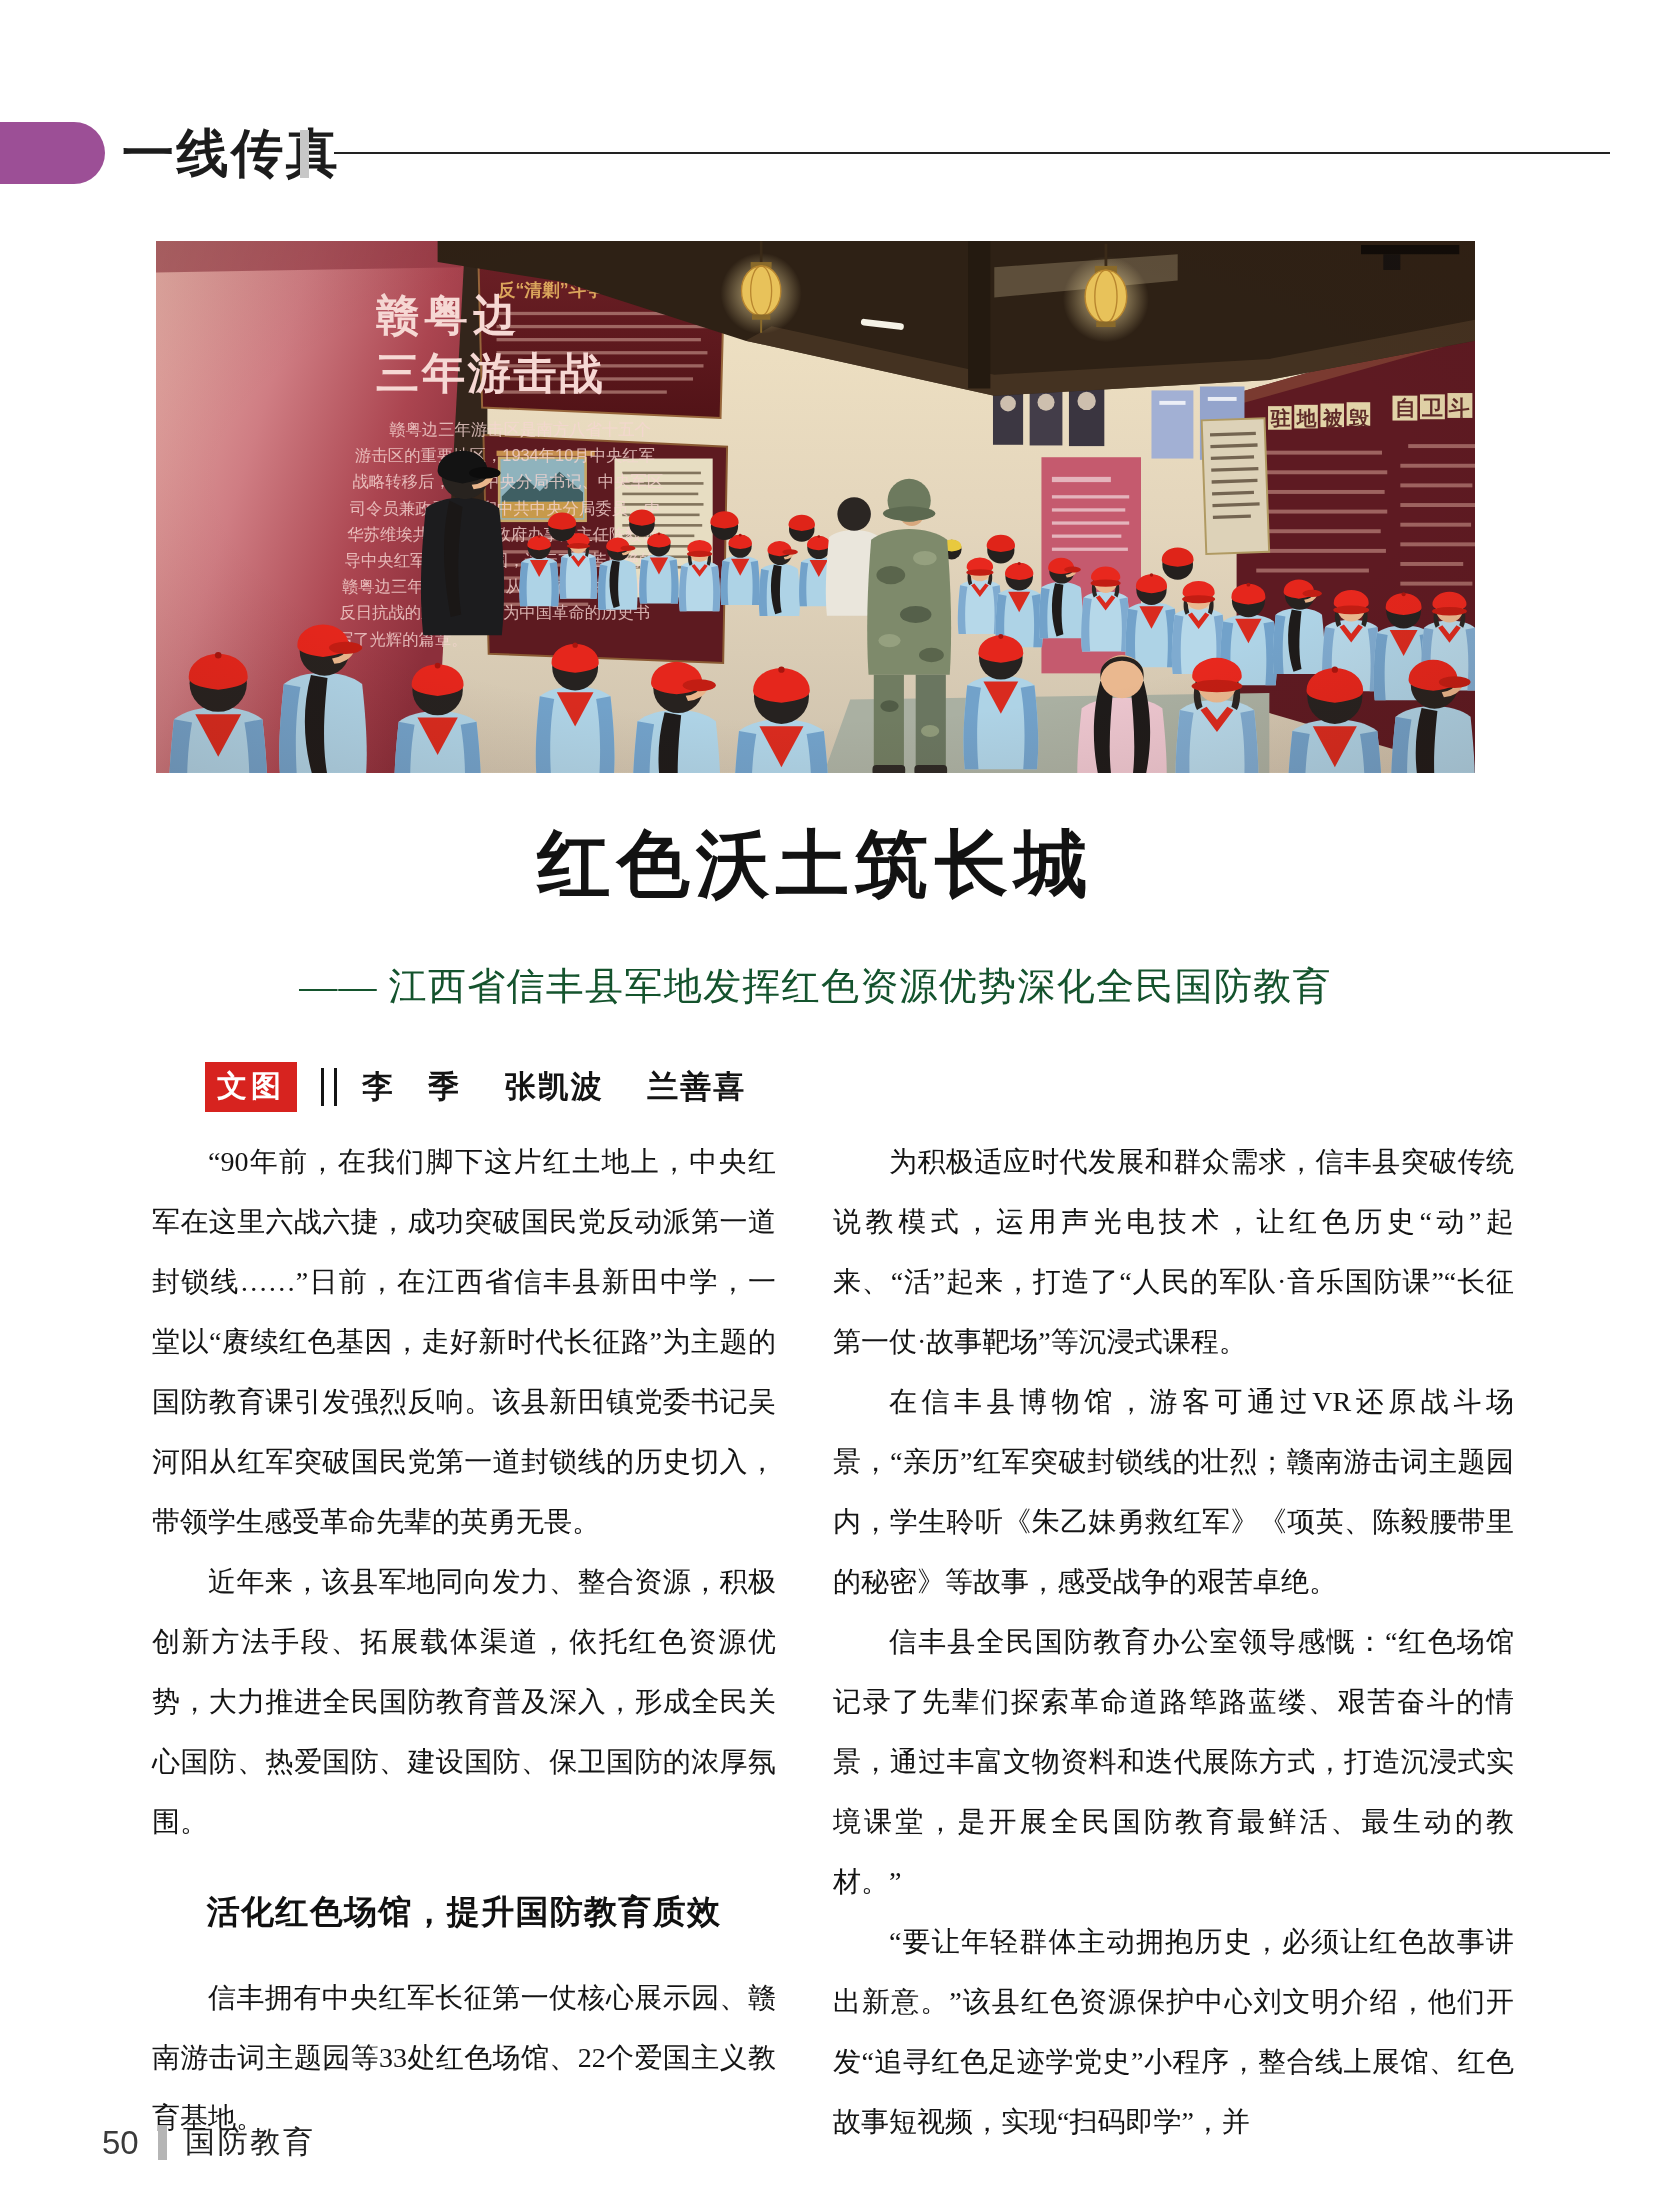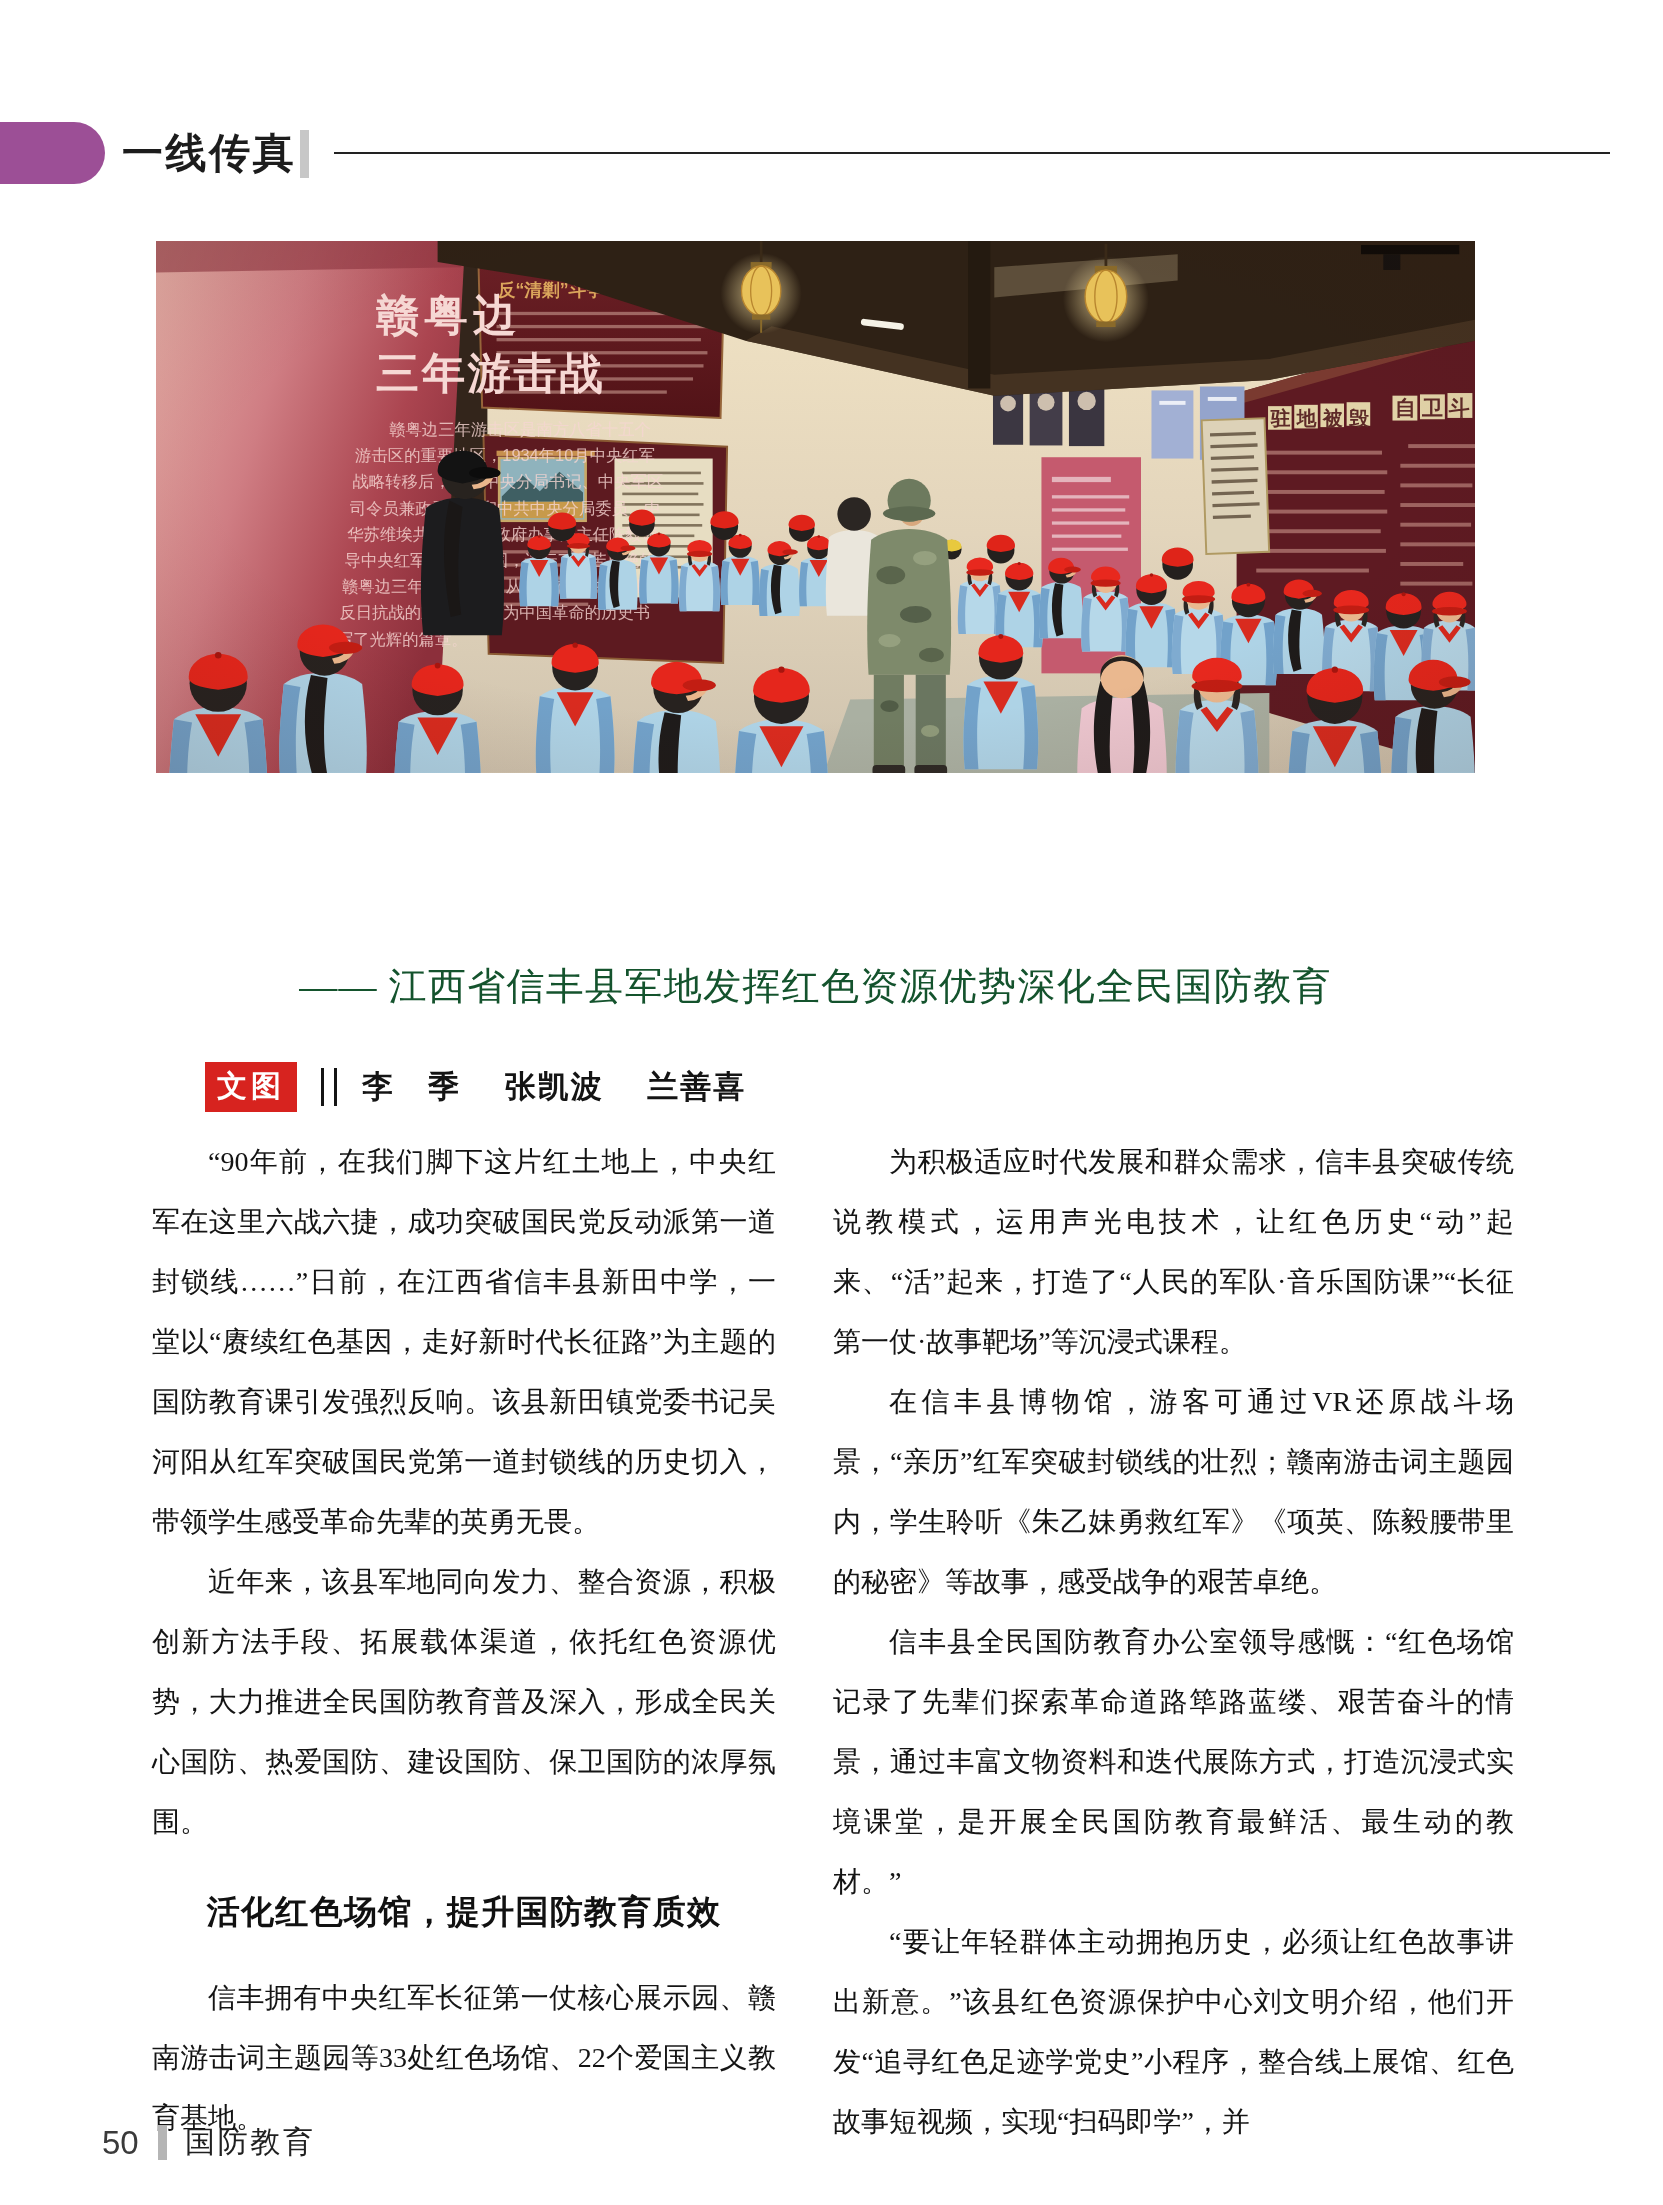--- a/index.html
+++ b/index.html
@@ -3,21 +3,21 @@
 <meta charset="utf-8">
 <style>
   html,body{margin:0;padding:0;background:#ffffff;}
   .page{position:relative;width:1664px;height:2205px;background:#ffffff;overflow:hidden;
         font-family:"Liberation Serif",serif;color:#161616;}
 
   
   .section-tab{position:absolute;left:0;top:122px;width:105px;height:62px;
                background:#9c4f96;border-radius:0 31px 31px 0;}
   .section-title{position:absolute;left:122px;top:124px;height:59px;line-height:59px;
-                 font-family:"Liberation Sans",sans-serif;font-weight:700;font-size:41px;
+                 font-family:"Liberation Sans",sans-serif;font-weight:700;font-size:52px;
                  letter-spacing:2.6px;color:#1c1c1c;}
   .section-tick{position:absolute;left:300px;top:130px;width:8.5px;height:48px;background:#c7c7c7;}
   .header-rule{position:absolute;left:334px;top:152px;width:1276px;height:2px;background:#222;}
 
   
   .photo{position:absolute;left:156px;top:241px;width:1319px;height:532px;overflow:hidden;
          background:#e8dcc4;}
   .photo svg{display:block;}
 
   
@@ -384,20 +384,21 @@
         </g>
         <use href="#kf" transform="translate(1620,672) scale(1.05)"></use>
         <use href="#kb" transform="translate(1800,700) scale(1.2)"></use>
         <use href="#ks" transform="translate(1950,680) scale(1.1)"></use>
       </g>
 
       <rect x="0" y="0" width="2014" height="812" fill="url(#gVin)"></rect>
     </svg>
   </figure>
 
+  <h1 class="title" style="margin:0">红色沃土筑长城</h1>
   <h2 class="subtitle" style="margin:0;font-weight:400">—— 江西省信丰县军地发挥红色资源优势深化全民国防教育</h2>
 
   <div class="byline">
     <span class="byline-tag">文图</span>
     <span class="byline-bars"></span>
     <span class="byline-authors">李　季　 张凯波　 兰善喜</span>
   </div>
 
   <div class="col col-left">
     <p>“90年前，在我们脚下这片红土地上，中央红军在这里六战六捷，成功突破国民党反动派第一道封锁线……”日前，在江西省信丰县新田中学，一堂以“赓续红色基因，走好新时代长征路”为主题的国防教育课引发强烈反响。该县新田镇党委书记吴河阳从红军突破国民党第一道封锁线的历史切入，带领学生感受革命先辈的英勇无畏。</p>

